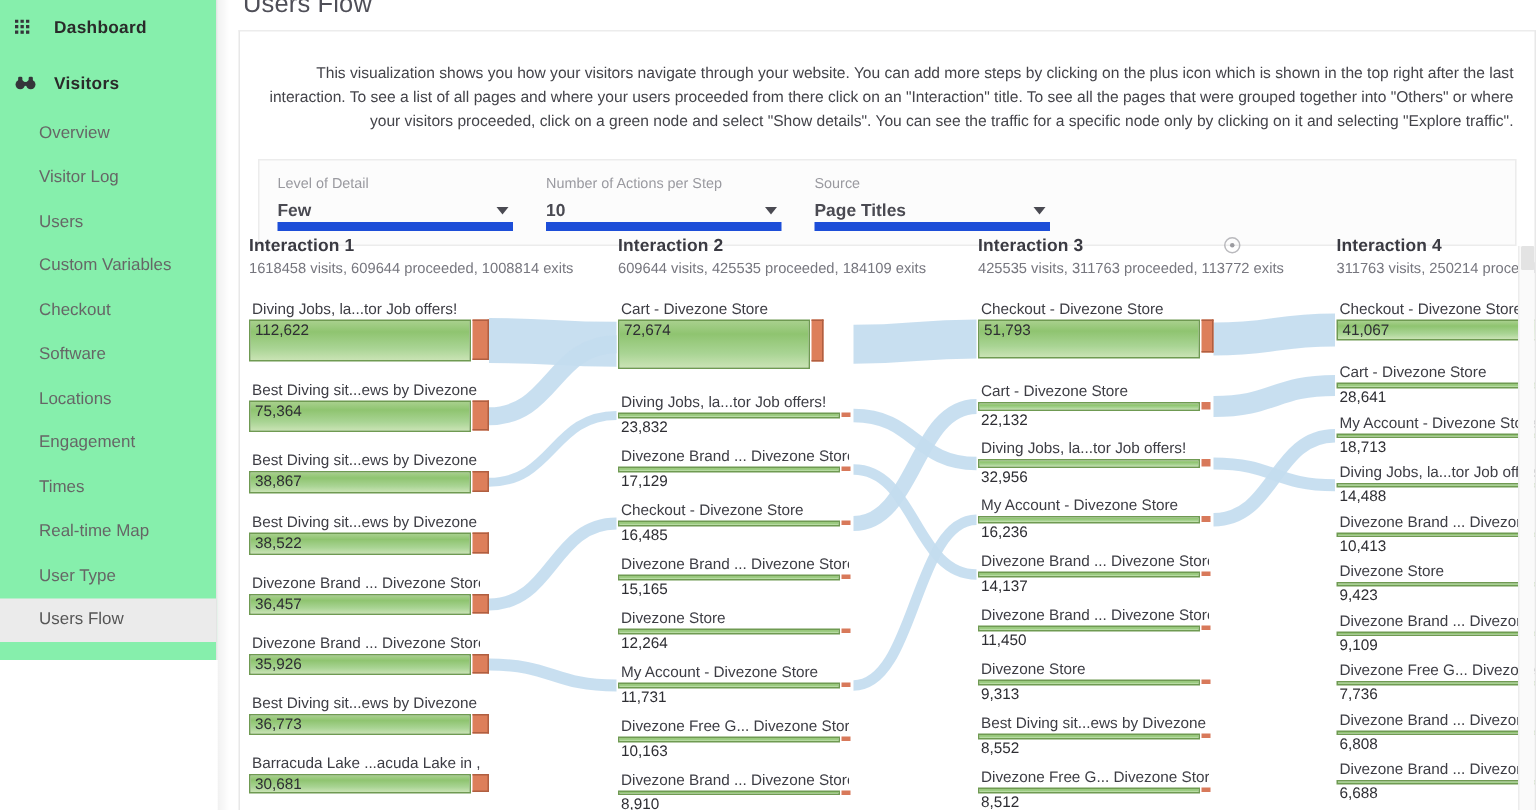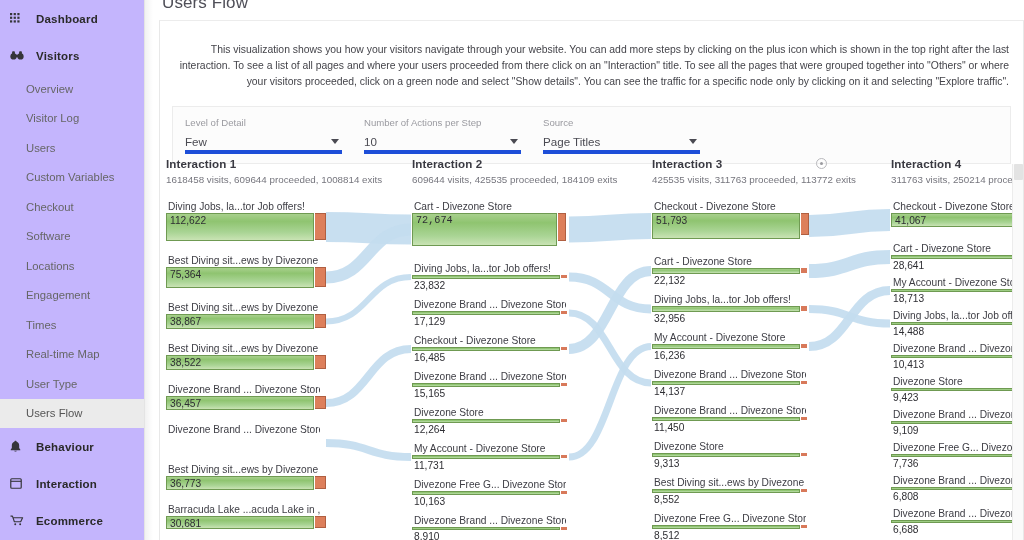--- a/index.html
+++ b/index.html
@@ -8,22 +8,22 @@
     width: 1024px; height: 540px;
     overflow: hidden;
     background: #ffffff;
     font-family: "Liberation Sans", sans-serif;
   }
 
   #app { position: relative; width: 1024px; height: 540px; display: flex; }
 
   
   #sidebar {
-    width: 145px; height: 540px;
-    background: #c4b5fd;
+    width: 145px; height: 440px;
+    background: #86efac;
     border-right: 1px solid #e4e4e4;
     position: relative;
     overflow: hidden;
     flex: 0 0 145px;
   }
   .nav-top {
     display: flex; align-items: center;
     height: 30px; padding-left: 10px;
     font-size: 11.5px; font-weight: bold; color: #2a2a2a;
     letter-spacing: .2px;
@@ -76,22 +76,22 @@
     margin: 4px 12px 0 12px;
     height: 58px;
     display: flex;
     align-items: flex-start;
     padding: 10px 0 0 12px;
   }
   .ctrl { width: 175px; margin-right: 4px; position: relative; }
   .ctrl-label { font-size: 9.6px; color: #9a9aa0; padding-bottom: 4px; }
   .ctrl-box {
     display: flex; align-items: center; justify-content: space-between;
-    border-bottom: 4px solid #1d4ed8;
-    height: 22px; width: 157px;
+    border-bottom: 6px solid #1d4ed8;
+    height: 22px; width: 157px; font-weight: bold;
   }
   .ctrl-value { font-size: 11.6px; color: #4a4a52; }
   .caret {
     width: 0; height: 0;
     border-left: 4px solid transparent;
     border-right: 4px solid transparent;
     border-top: 5px solid #4a4a52;
     margin-right: 3px;
   }
 
@@ -386,20 +386,26 @@
                   <div class="node-label" style="width: 154px;">Divezone Brand ... Divezone Store</div>
                   <div class="bar-row" style="height: 14px;">
                     <div class="bar" style="height: 14px; width: 148px; padding-left: 32px;">
                       <span class="bar-value">36,457</span>
                     </div>
                     <div class="exit" style="height: 13px; align-self: flex-start; width: 11px;"></div>
                   </div>
                 </div>
                 <div class="node" style="top: 267px; left: 0px; width: 174px;">
                   <div class="node-label" style="width: 154px;">Divezone Brand ... Divezone Store</div>
+                  <div class="bar-row" style="height: 14px;">
+                    <div class="bar" style="height: 14px; width: 148px;">
+                      <span class="bar-value">35,926</span>
+                    </div>
+                    <div class="exit" style="height: 13px; align-self: flex-start; width: 11px;"></div>
+                  </div>
                 </div>
                 <div class="node" style="top: 307px; left: 0px; width: 174px;">
                   <div class="node-label" style="width: 154px;">Best Diving sit...ews by Divezone</div>
                   <div class="bar-row" style="height: 14px;">
                     <div class="bar" style="height: 14px; width: 148px;">
                       <span class="bar-value">36,773</span>
                     </div>
                     <div class="exit" style="height: 13px; align-self: flex-start; width: 11px;"></div>
                   </div>
                 </div>
@@ -414,21 +420,21 @@
                 </div>
               </div>
               <div class="column" style="left: 252px; width: 178px;">
                 <div class="col-title">
                   <span>Interaction 2</span>
                 </div>
                 <div class="col-sub">609644 visits, 425535 proceeded, 184109 exits</div>
                 <div class="node" style="top: 44px; left: 0px; width: 174px;">
                   <div class="node-label" style="width: 154px;">Cart - Divezone Store</div>
                   <div class="bar-row" style="height: 33px;">
-                    <div class="bar" style="height: 33px; width: 145px; font-family: Liberation Mono, monospace;">
+                    <div class="bar" style="height: 33px; width: 128px;">
                       <span class="bar-value">72,674</span>
                     </div>
                     <div class="exit" style="height: 28px; align-self: flex-start; width: 8px;"></div>
                   </div>
                 </div>
                 <div class="node" style="top: 106px; left: 0px; width: 174px;">
                   <div class="node-label" style="width: 154px;">Diving Jobs, la...tor Job offers!</div>
                   <div class="bar-row" style="height: 4px;">
                     <div class="bar" style="height: 4px; width: 148px;"></div>
                     <div class="exit thin" style="height: 3px; align-self: flex-start; width: 6px;"></div>

